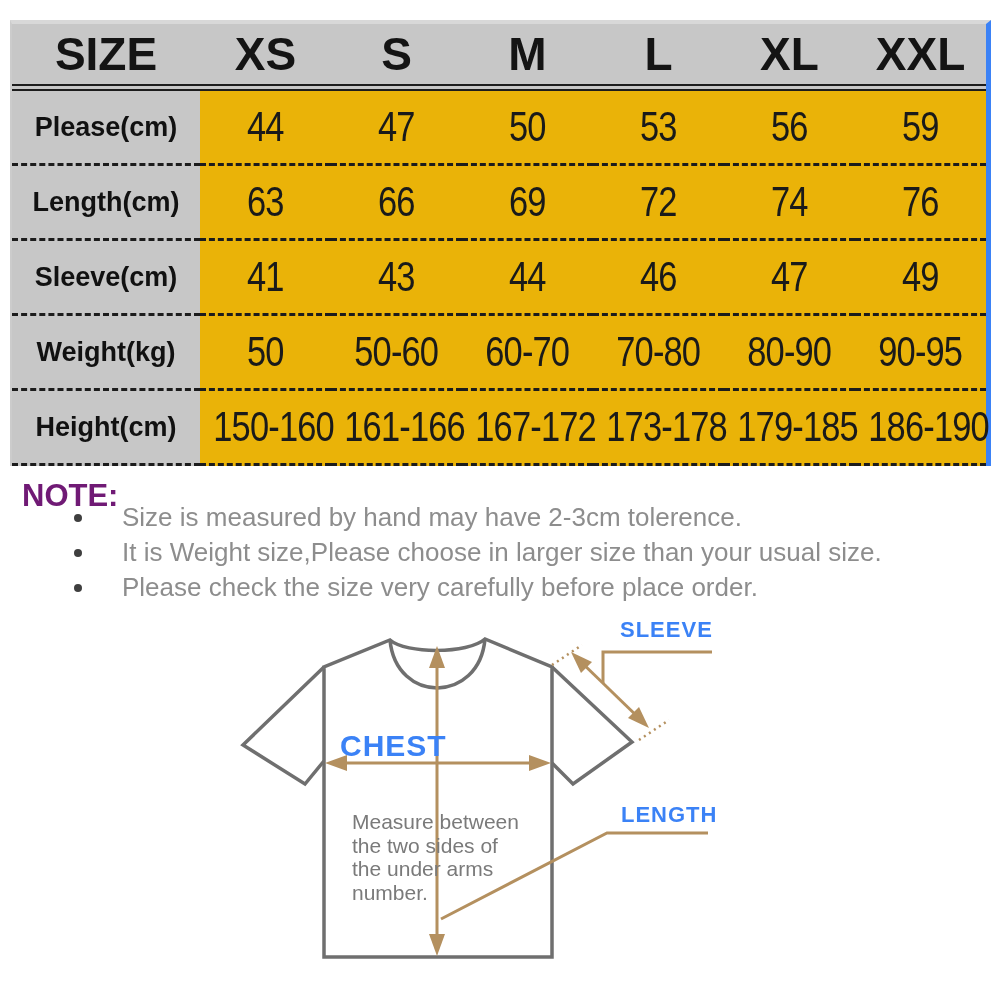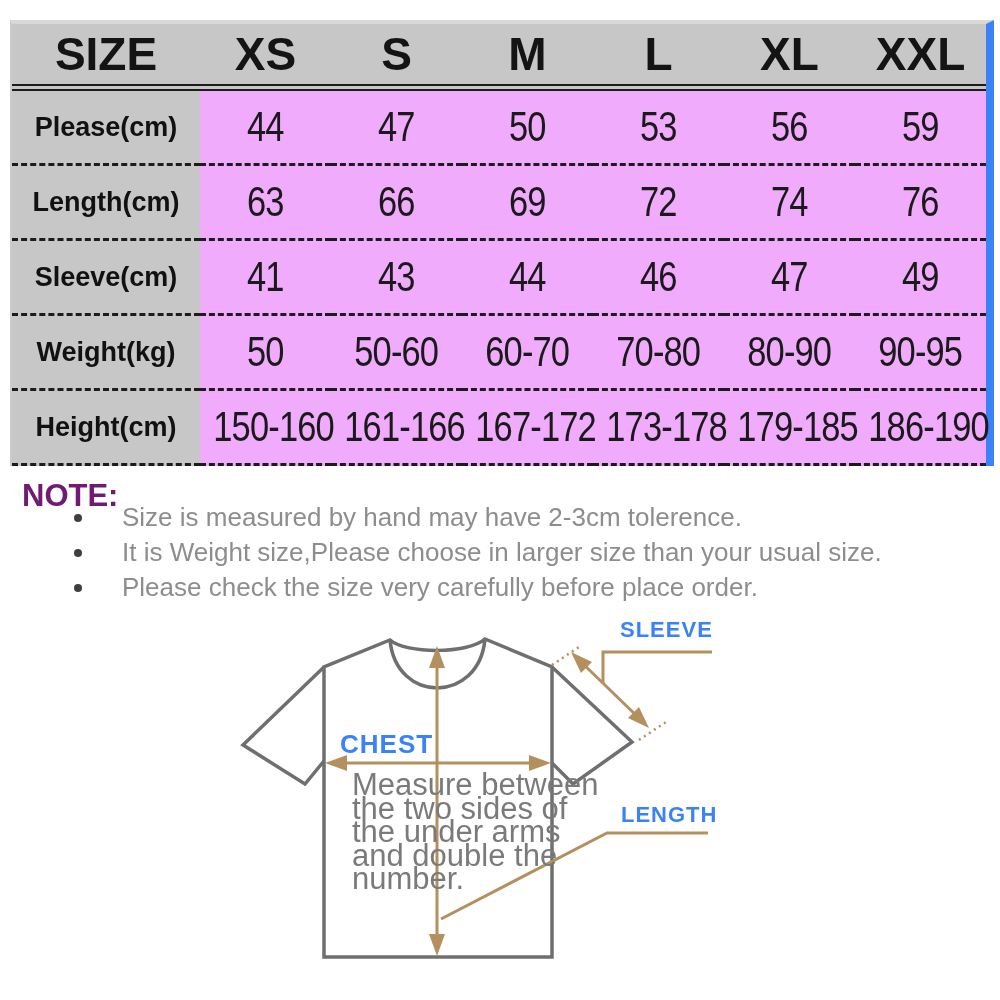--- a/index.html
+++ b/index.html
@@ -5,53 +5,53 @@
   * { margin:0; padding:0; box-sizing:content-box; }
   html,body { width:1000px; height:1000px; background:#ffffff; overflow:hidden;
               font-family:"Liberation Sans", sans-serif; }
   .page { position:relative; width:1000px; height:1000px; background:#fff; }
 
   
   .table-wrap {
     position:absolute; left:10px; top:20px; width:974px;
     border-top:4px solid #d8d8d8;
     border-left:2px solid #cccccc;
-    border-right:8px solid #3b82f6;
+    border-right:5px solid #3b82f6;
   }
   table.size-table { width:100%; border-collapse:separate; border-spacing:0; table-layout:fixed; }
   table.size-table th, table.size-table td { text-align:center; vertical-align:middle; }
   table.size-table th {
     background:#c7c7c7; height:60px; color:#141414;
     font-size:46px; font-weight:bold;
     border-bottom:7px double #1c1c1c;
   }
   table.size-table th.size-h { width:188px; }
-  table.size-table td { height:72px; border-bottom:3px dashed #1c1c1c; background:#f0abfc; }
+  table.size-table td { height:72px; border-bottom:3px dashed #1c1c1c; background:#eab308; }
   table.size-table td.lbl {
     background:#c7c7c7; font-size:27px; font-weight:bold; color:#111;
   }
   .num {
     display:inline-block; transform:scaleX(0.82); transform-origin:center;
     font-size:42px; font-weight:400; color:#1a1a1a; letter-spacing:-1px; white-space:nowrap;
   }
 
   
   .note-title { position:absolute; left:22px; top:478px; font-size:31px; font-weight:bold; color:#701a75; }
   .notes { position:absolute; left:74px; top:504px; }
   .note-row { display:flex; align-items:flex-start; margin-bottom:9px; }
   .dot { width:8px; height:8px; border-radius:50%; background:#3f3f3f; margin:10px 16px 0 0; flex:none; }
   .note-text { font-size:26px; font-weight:normal; color:#8d8d8d; line-height:26px; white-space:nowrap;margin-left:24px; }
 
   
   .diagram-svg { position:absolute; left:0; top:0; width:1000px; height:1000px; }
   .lab { position:absolute; font-weight:bold; color:#3b82f6; white-space:nowrap;text-align:center; }
-  .lab.chest  { left:340px; top:729px; font-size:26px; letter-spacing:1px; }
+  .lab.chest  { left:340px; top:729px; font-size:30px; letter-spacing:1px; }
   .lab.sleeve { left:620px; top:617px; font-size:22px; letter-spacing:1px; }
   .lab.length { left:621px; top:802px; font-size:22px; letter-spacing:1px; }
-  .measure { position:absolute; left:352px; top:773px; color:#7a7a7a; font-size:31px; line-height:23.5px; }
+  .measure { position:absolute; left:352px; top:810px; color:#7a7a7a; font-size:21px; line-height:23.5px; }
 </style>
 </head>
 <body>
 
 <div class="page">
 
   <div class="table-wrap">
     <table class="size-table">
       <thead>
         <tr>
@@ -164,17 +164,16 @@
   </svg>
 
   <div class="lab chest">CHEST</div>
   <div class="lab sleeve">SLEEVE</div>
   <div class="lab length">LENGTH</div>
 
   <div class="measure">
     <div>Measure between</div>
     <div>the two sides of</div>
     <div>the under arms</div>
-    <div>and double the</div>
     <div>number.</div>
   </div>
 
 </div>
 
 </body></html>

